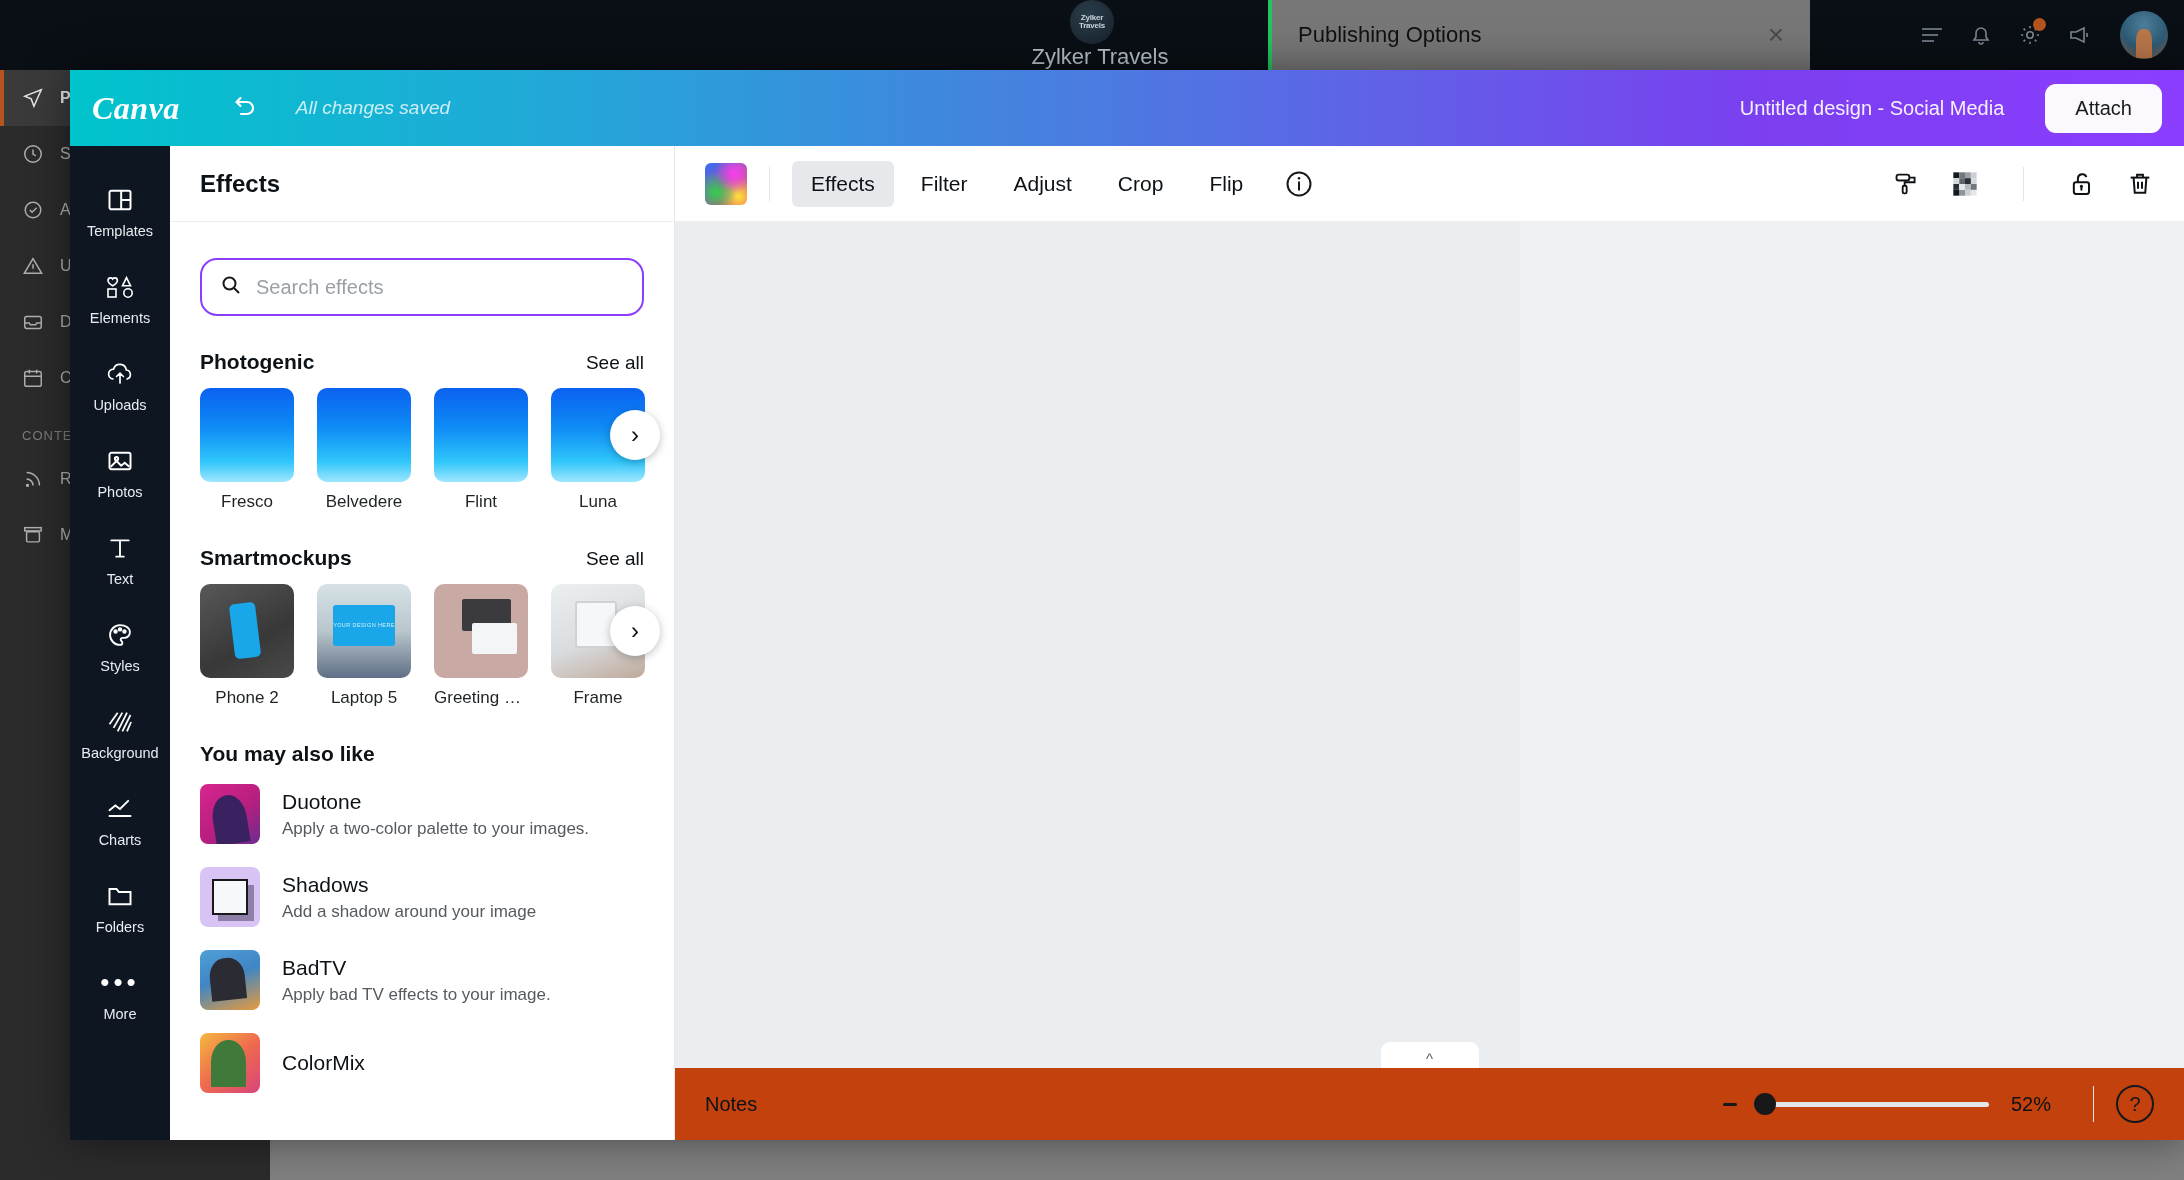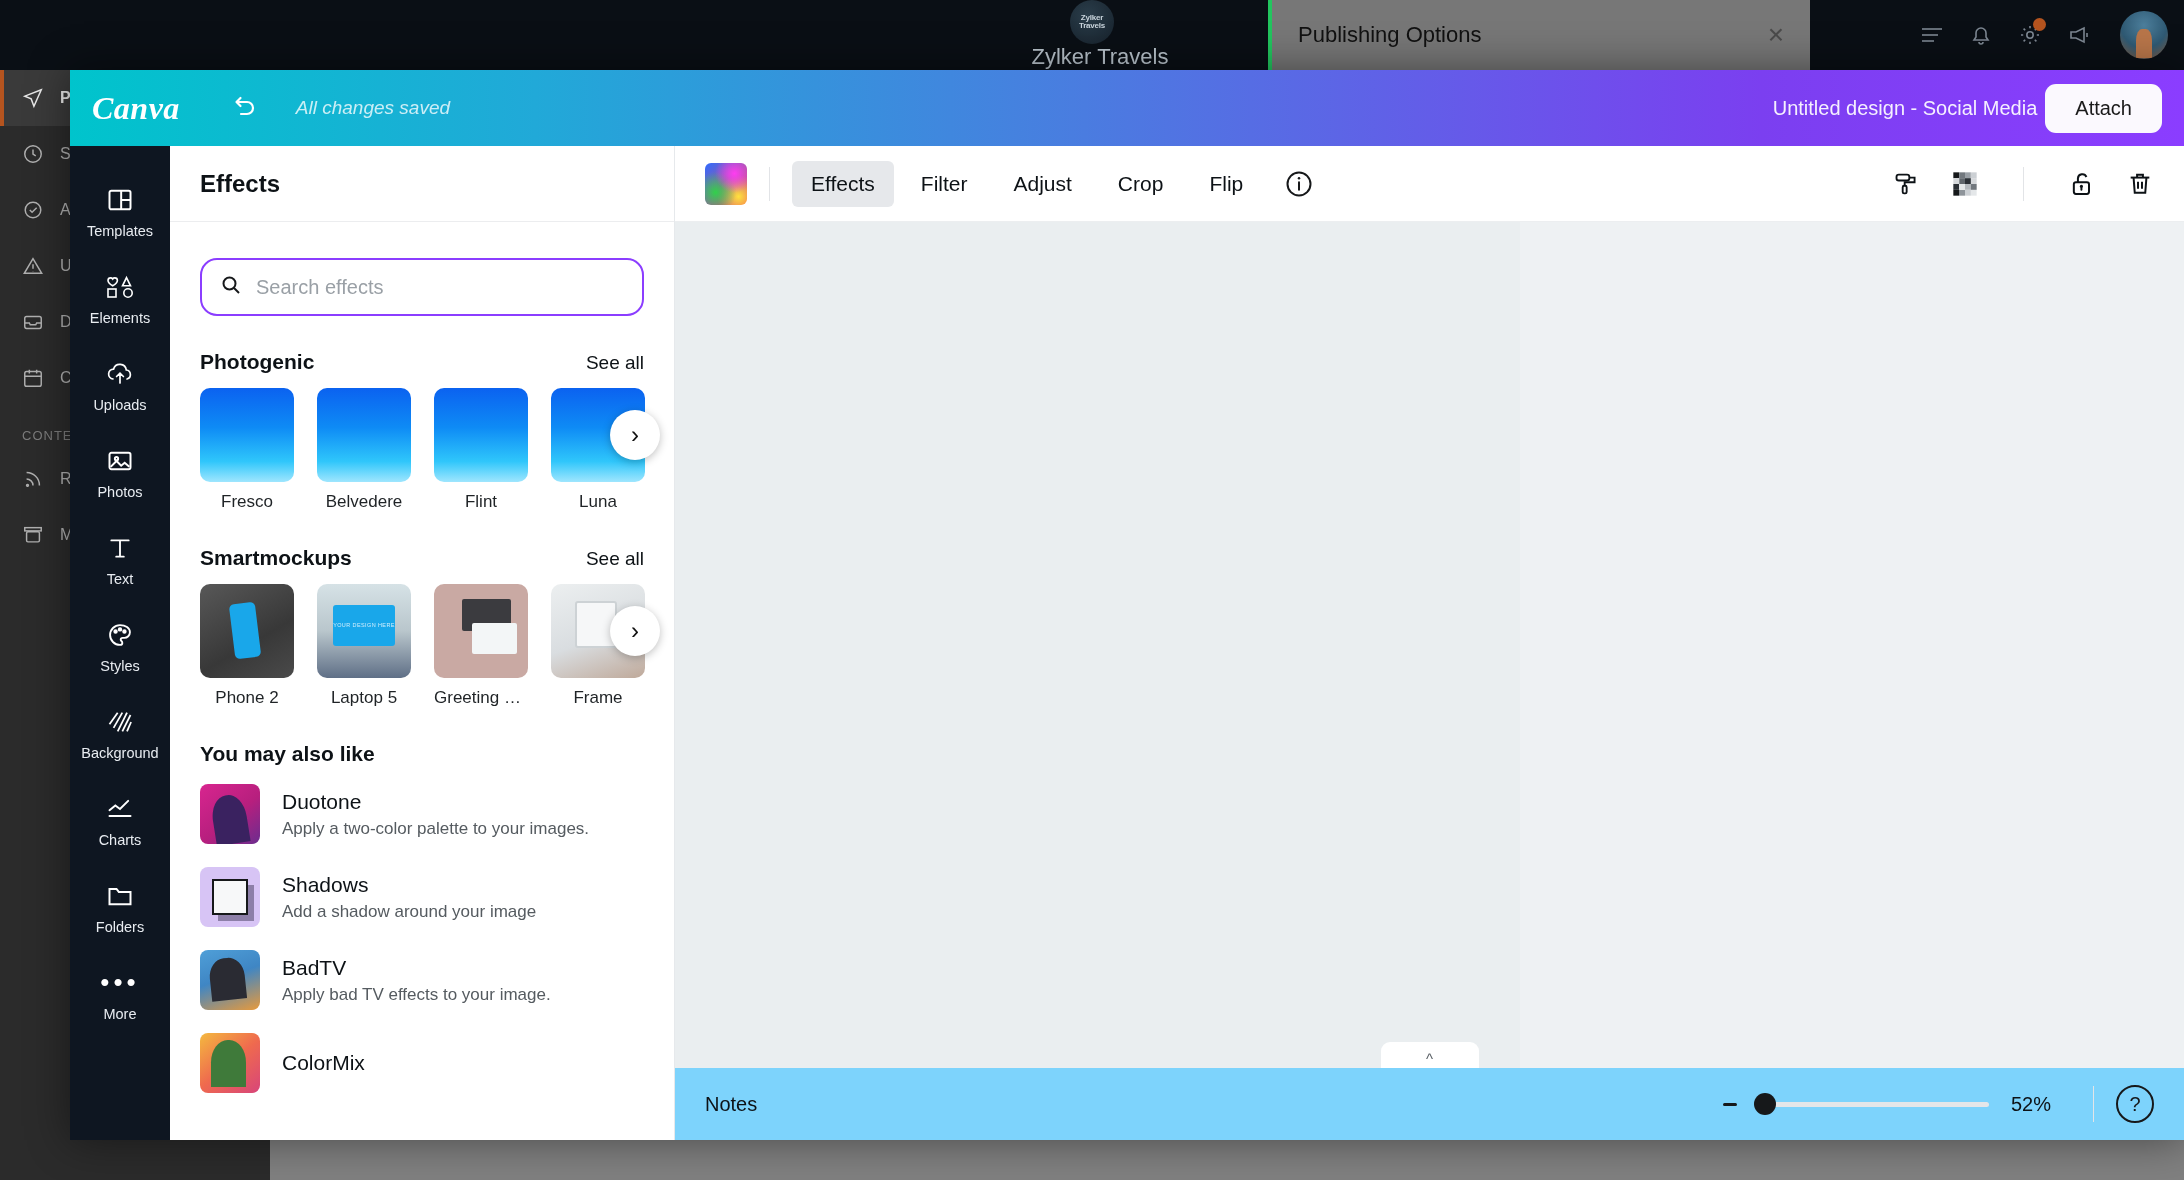--- a/index.html
+++ b/index.html
@@ -101,21 +101,21 @@
     display: flex; align-items: center; padding: 0 22px;
   }
   #canva-logo {
     color: #fff; font-size: 32px; font-family: "Liberation Serif", serif;
     font-style: italic; font-weight: bold; letter-spacing: .5px;
   }
   #undo-btn { margin-left: 48px; color: #fff; display: flex; align-items: center; }
   #saved-text {
     margin-left: 38px; color: rgba(255,255,255,.78); font-size: 19px; font-style: italic;
   }
-  #canva-top-right { margin-left: auto; display: flex; align-items: center; gap: 8px; }
+  #canva-top-right { margin-left: auto; display: flex; align-items: center; gap: 41px; }
   #design-title { color: rgba(255,255,255,.92); font-size: 20px; white-space: nowrap; }
   #attach-btn {
     background: #fbf9fe; color: #1a1a1a; font-size: 20px;
     padding: 13px 30px; border-radius: 11px; border: none;
     font-family: inherit; cursor: pointer;
   }
 
   #canva-body { flex: 1; display: flex; min-height: 0; }
 
   
@@ -264,21 +264,21 @@
     background: #eaeef0;
   }
   #notes-tab {
     position: absolute; left: 50%; bottom: 0; transform: translateX(-50%);
     width: 98px; height: 26px; background: #fff; border-radius: 9px 9px 0 0;
     display: flex; align-items: flex-end; justify-content: center;
     font-size: 15px; color: #5a6066; padding-bottom: 1px;
   }
 
   #bottombar {
-    height: 72px; flex: none; background: #7dd3fc; display: flex; align-items: center;
+    height: 72px; flex: none; background: #c2410c; display: flex; align-items: center;
     padding: 0 30px;
   }
   #notes-label { font-size: 20px; color: #0d1216; cursor: pointer; }
   #zoom-group { margin-left: auto; display: flex; align-items: center; gap: 22px; }
   #zoom-minus { width: 14px; height: 3px; background: #16181a; border-radius: 2px; }
   #zoom-track {
     width: 230px; height: 5px; background: #e4e6e9; border-radius: 3px; position: relative;
   }
   #zoom-knob {
     position: absolute; left: 6px; top: 50%; transform: translate(-50%,-50%);

